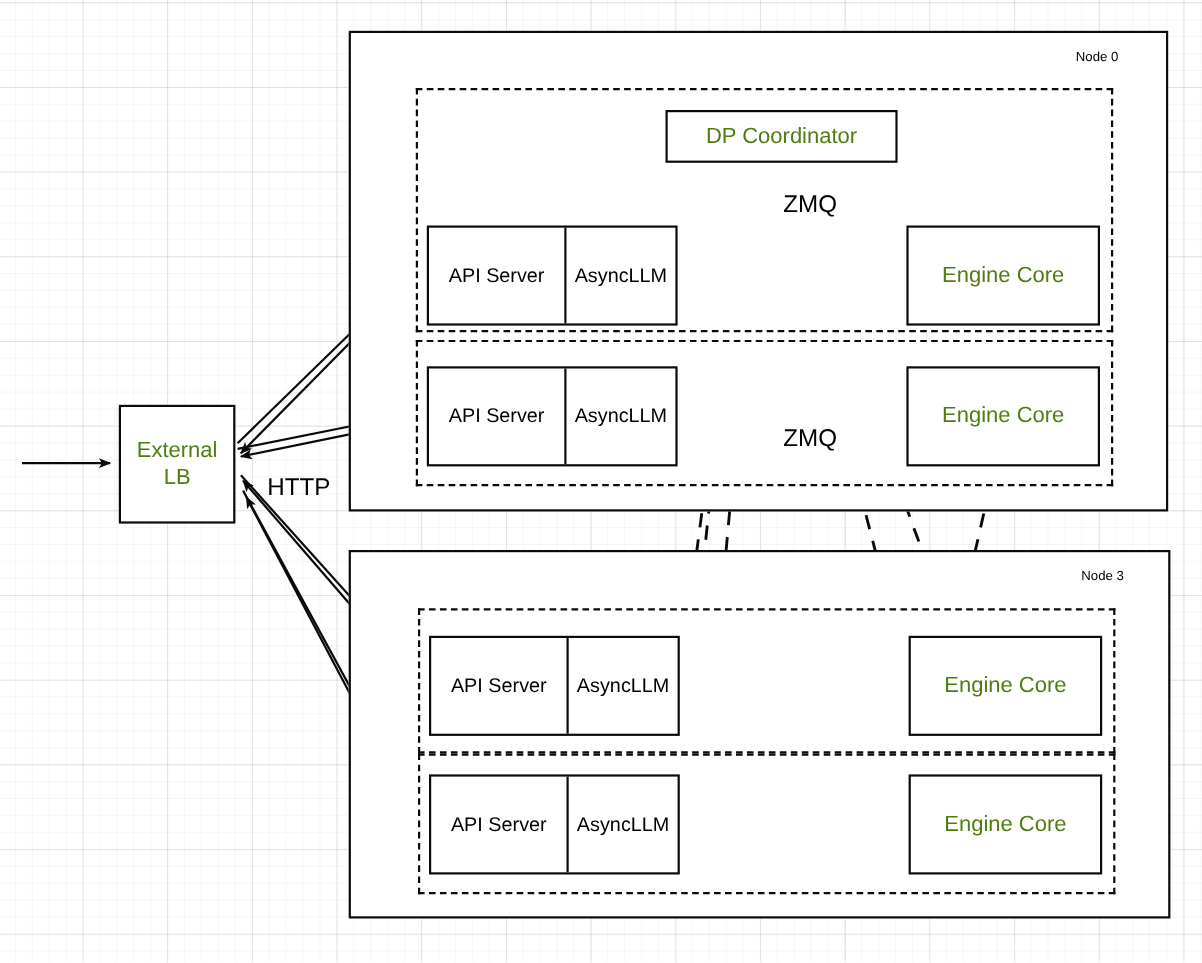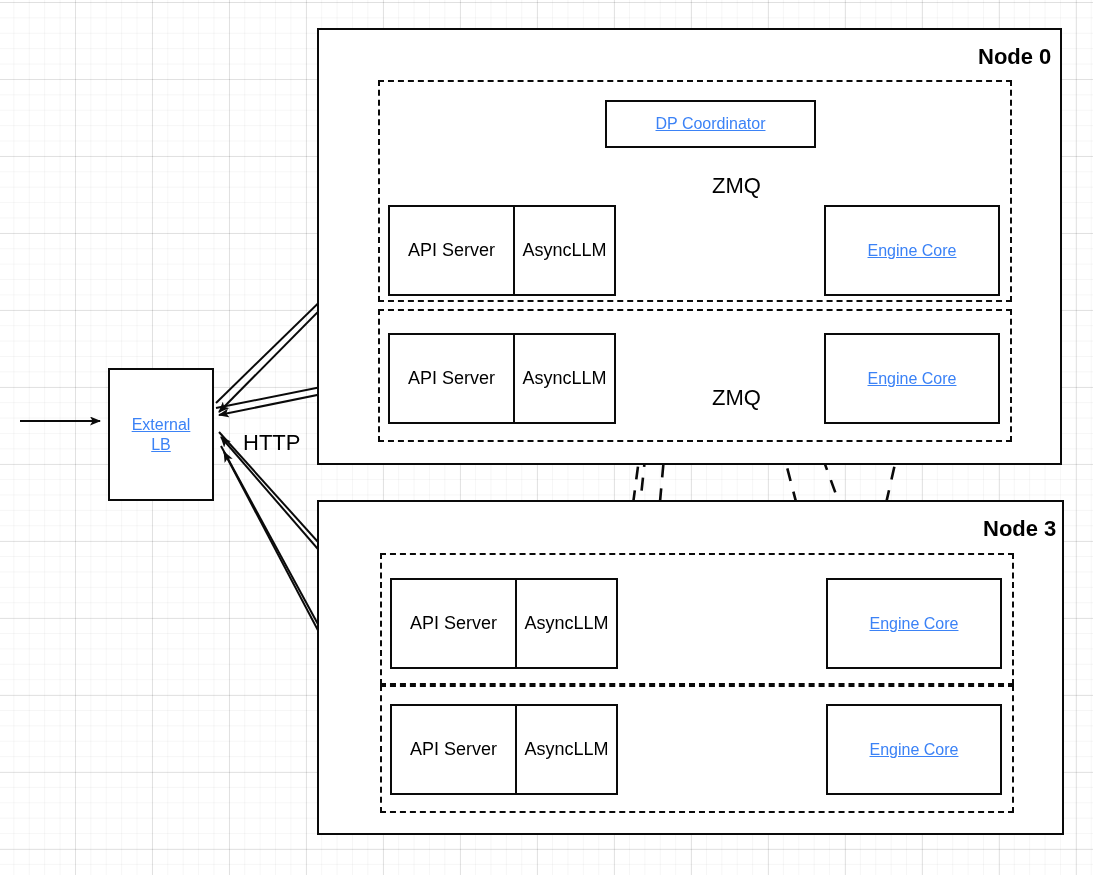--- a/index.html
+++ b/index.html
@@ -31,44 +31,42 @@
     pointer-events: none;
   }
   .node-frame {
     position: absolute;
     border: 2px solid #0a0a0a;
     background: #ffffff;
     box-sizing: border-box;
   }
   .node-title {
     position: absolute;
-    font-size: 22px;
+    font-size: 12px;
     color: #000;
     white-space: nowrap;
-    font-weight: bold;
   }
   .dashed-group {
     position: absolute;
     border: 2px dashed #0a0a0a;
     background: transparent;
     box-sizing: border-box;
   }
   .box {
     position: absolute;
     border: 2px solid #0a0a0a;
     background: #ffffff;
     box-sizing: border-box;
     display: flex;
     align-items: center;
     justify-content: center;
-    font-size: 16px;
-    color: #3b82f6;
+    font-size: 20px;
+    color: #4d7c0f;
     text-align: center;
     line-height: 1.25;
-    text-decoration: underline;
   }
   .split-box {
     position: absolute;
     border: 2px solid #0a0a0a;
     background: #ffffff;
     box-sizing: border-box;
     display: flex;
     flex-direction: row;
   }
   .split-cell {
@@ -168,21 +166,21 @@
       <line x1="655" y1="160" x2="617" y2="345" marker-end="url(#ah)"></line>
 
       <line x1="660" y1="300" x2="619" y2="610" marker-end="url(#ah)"></line>
 
       <line x1="648" y1="430" x2="619" y2="705" marker-end="url(#ah)"></line>
 
       <line x1="632" y1="812" x2="678" y2="302" marker-end="url(#ah)"></line>
     </g>
   </svg>
 
-  <div class="box" style="left:108px; top:368px; width:106px; height:133px; flex-direction:column;">
+  <div class="box" style="left:108px; top:368px; width:106px; height:108px; flex-direction:column;">
     <span>External</span>
     <span>LB</span>
   </div>
 
   <div class="edge-label" style="left:243px; top:430px;">HTTP</div>
 
   <div class="node-frame" style="left:317px; top:28px; width:745px; height:437px;"></div>
   <div class="node-title" style="left:978px; top:44px;">Node 0</div>
 
   <div class="dashed-group" style="left:378px; top:80px; width:634px; height:222px;"></div>

